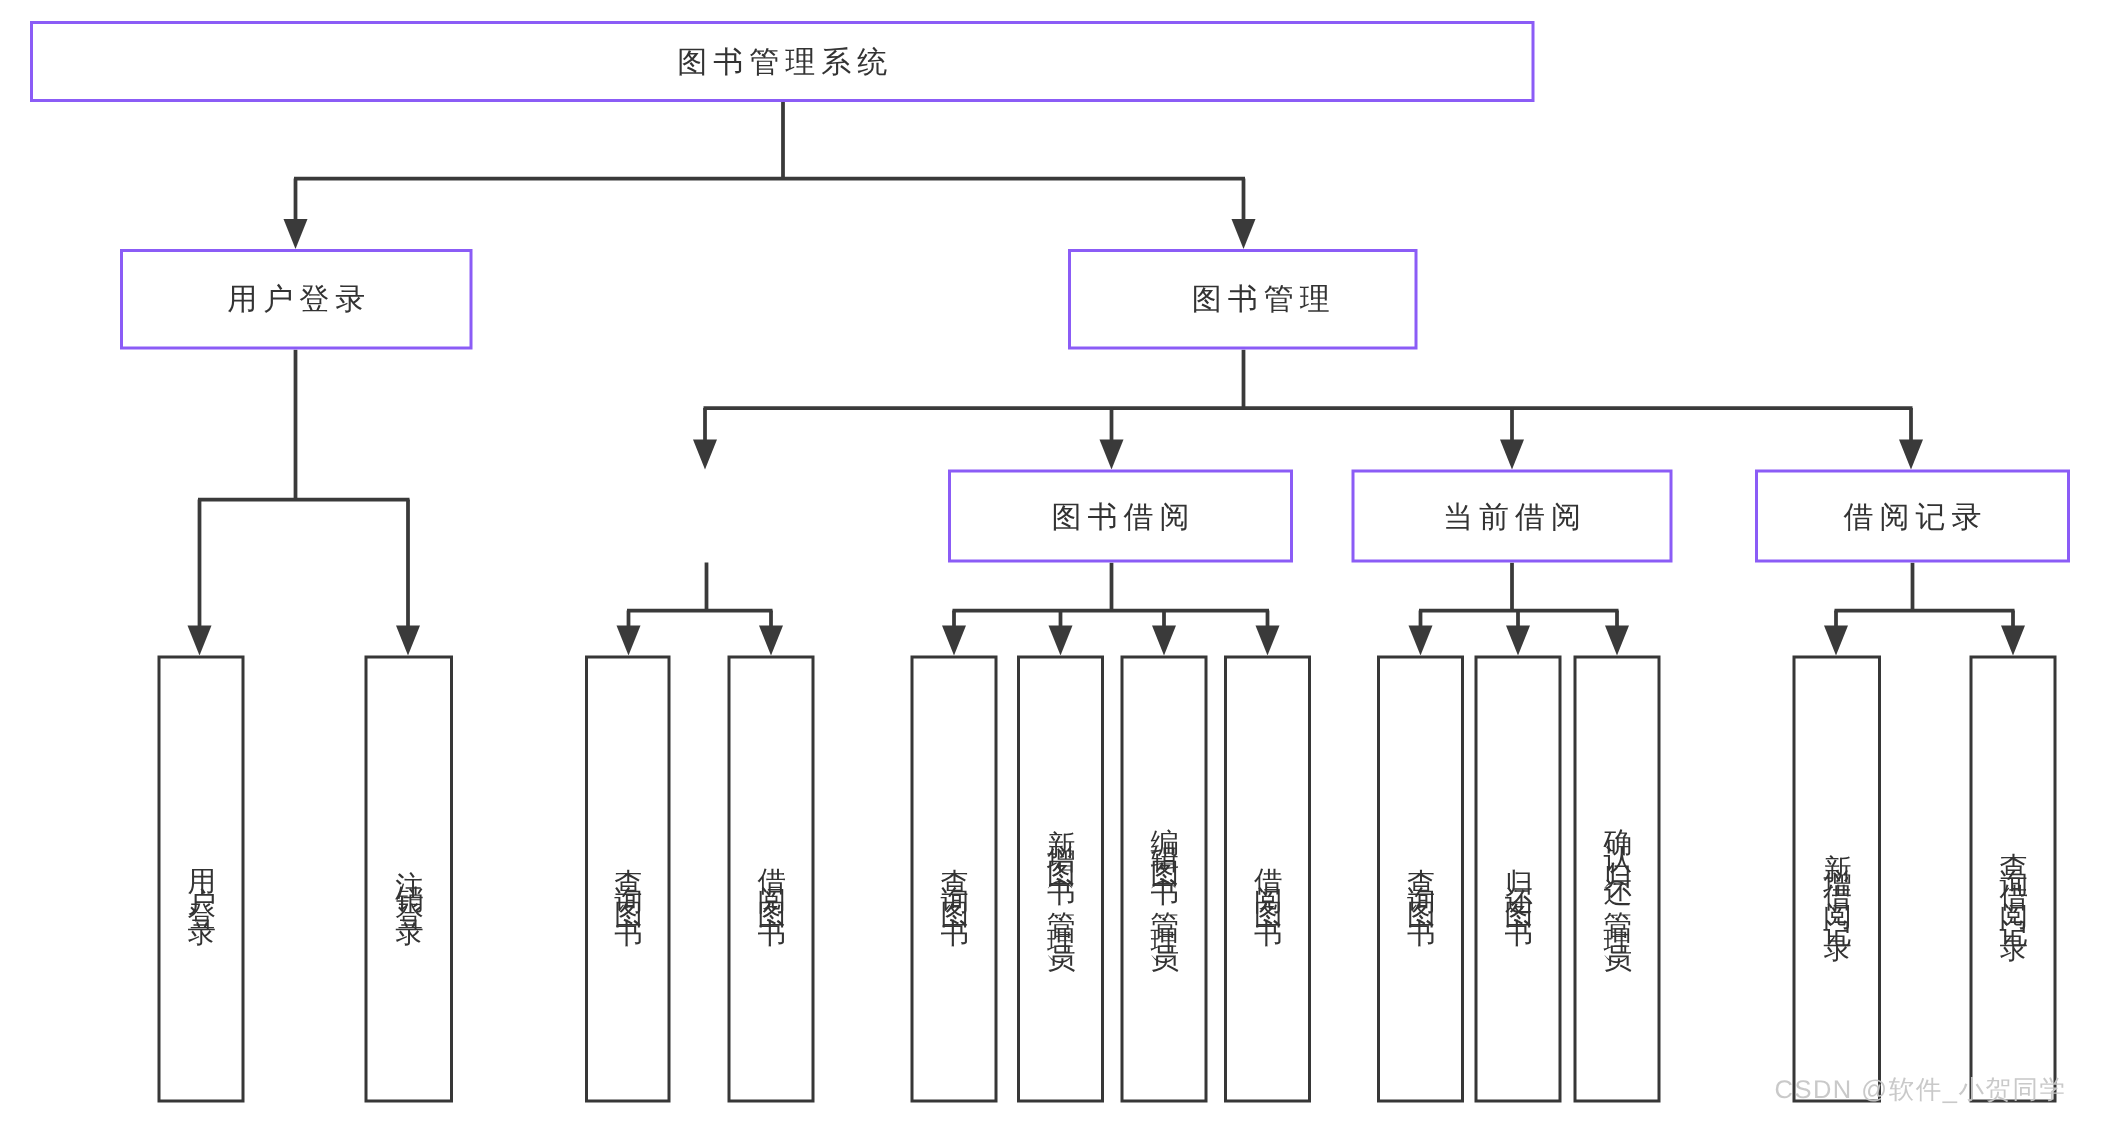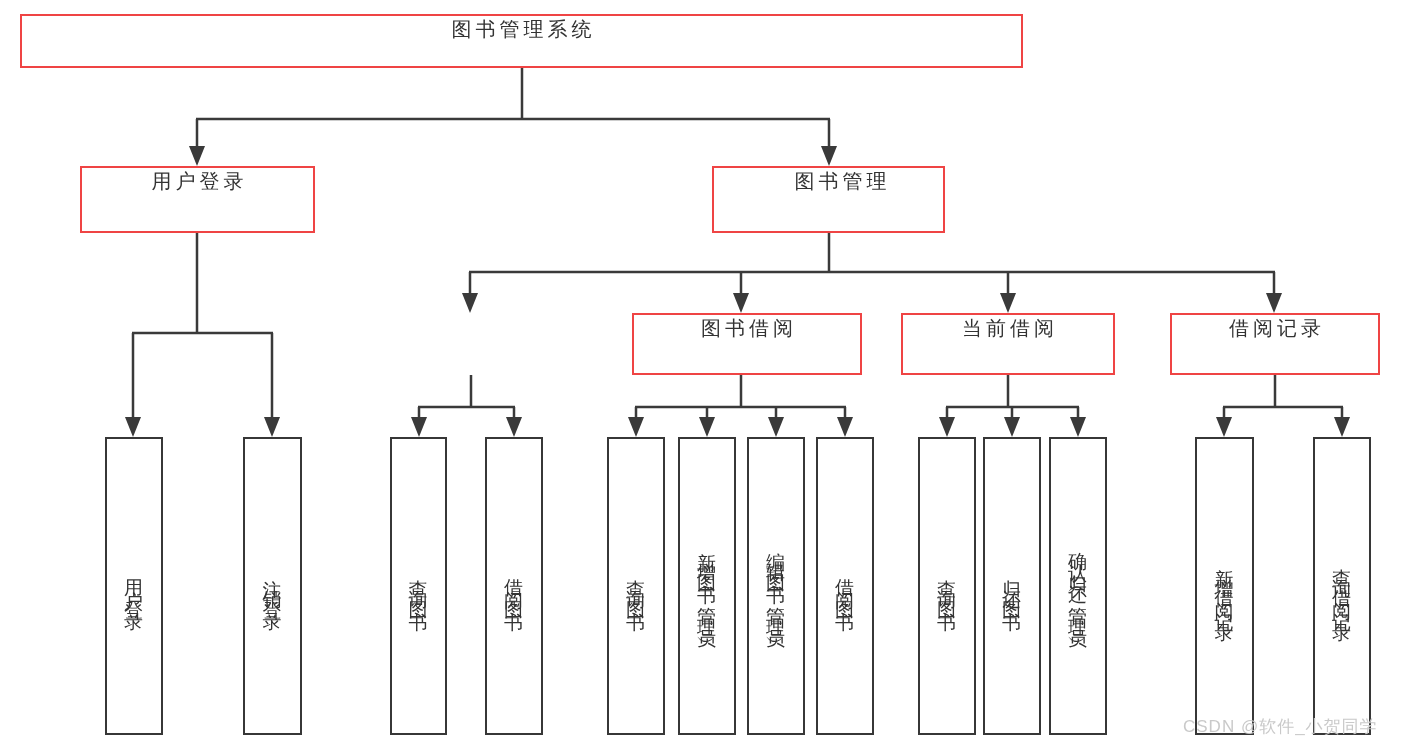--- a/index.html
+++ b/index.html
@@ -14,22 +14,23 @@
   .wires {
     position: absolute;
     left: 0; top: 0;
     width: 1405px; height: 747px;
     z-index: 1;
   }
   .hbox {
     position: absolute;
     box-sizing: border-box;
     background: #ffffff;
-    border: 2px solid #ef4444;
+    border: 2px solid #8b5cf6;
     display: flex;
+    align-items: center;
     justify-content: center;
     font-size: 20px;
     letter-spacing: 4px;
     text-indent: 4px;
     color: #333333;
     z-index: 2;
   }
   .vbox {
     position: absolute;
     top: 437px;

